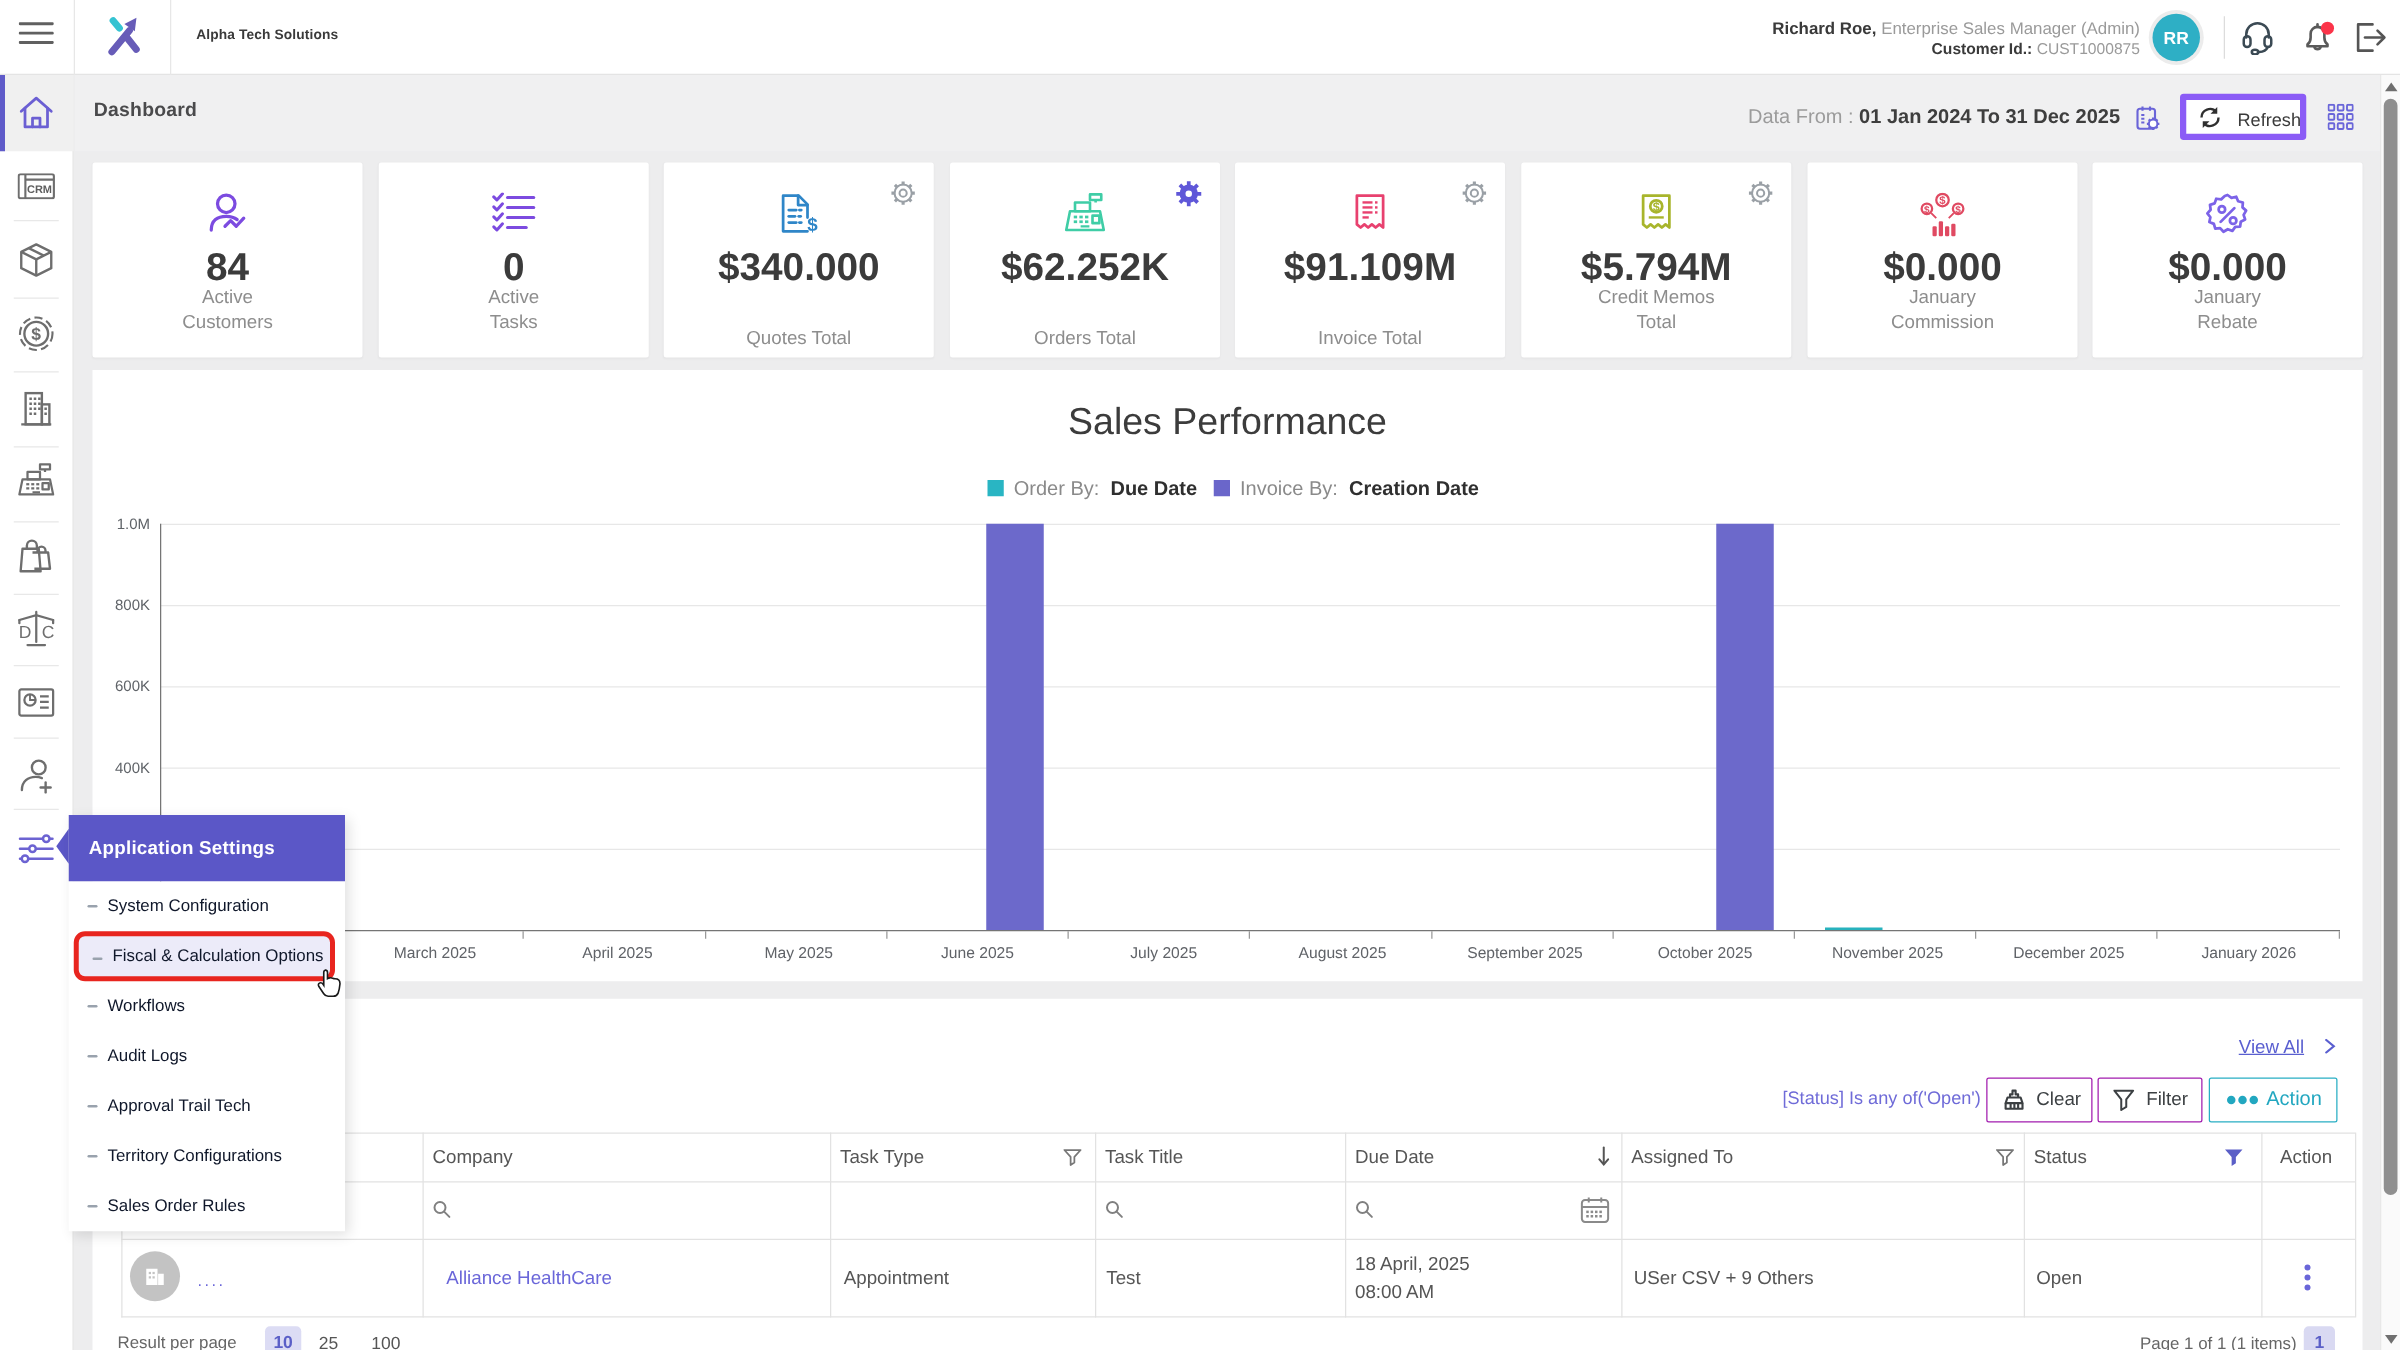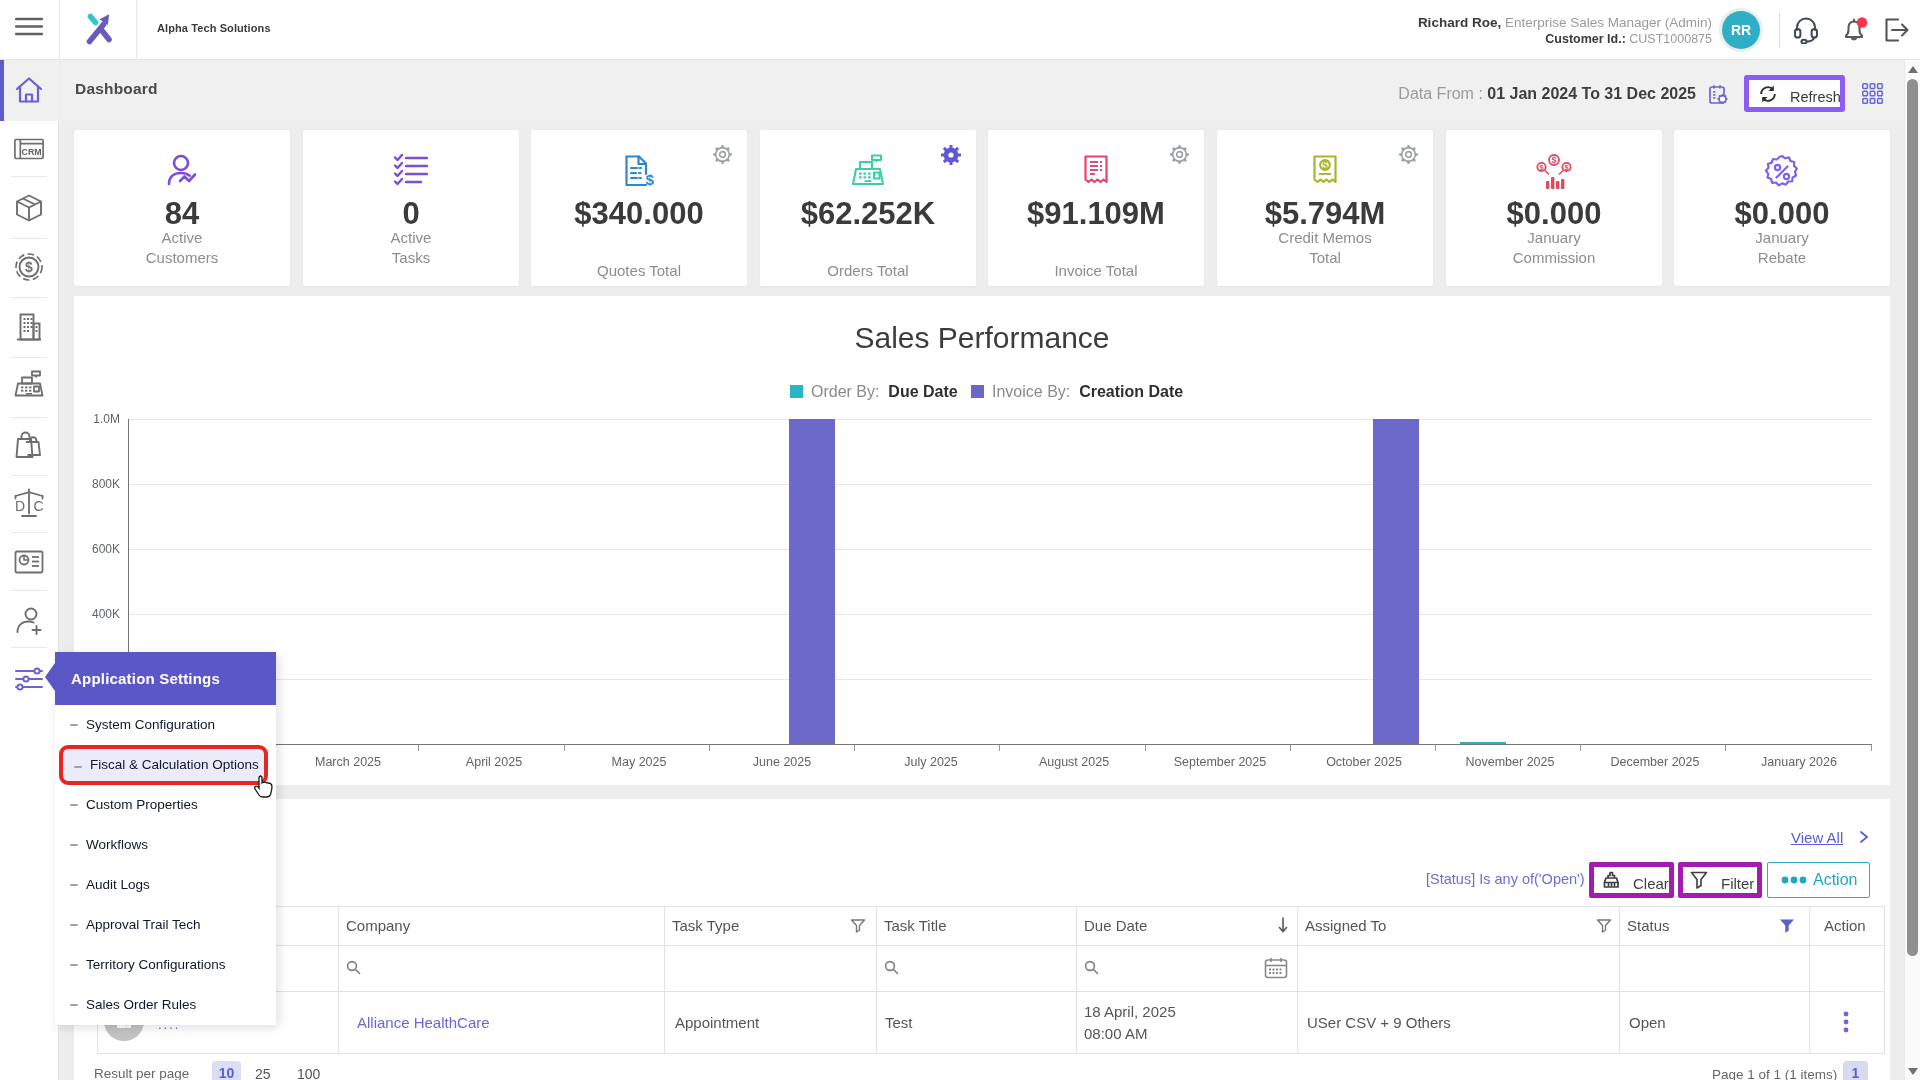--- a/index.html
+++ b/index.html
@@ -55,21 +55,21 @@
 #yaxis { position:absolute; left:128px; top:419px; width:1px; height:326px; background:#757575; }
 #xaxis { position:absolute; left:128px; top:744px; width:1744px; height:1px; background:#757575; }
 .tick { position:absolute; top:745px; width:1px; height:6px; background:#999; }
 .xlab { position:absolute; top:755px; width:120px; margin-left:-60px; text-align:center; font-size:12.5px; color:#606368; }
 .bar { position:absolute; background:#6c69cb; }
 
 
 #tablecard { position:absolute; left:74px; top:799px; width:1816px; height:281px; background:#fff; }
 #viewall { position:absolute; left:1791px; top:829px; font-size:15px; color:#5a5fd0; text-decoration:underline; }
 #statusfilter { position:absolute; left:1426px; top:871px; font-size:14.5px; color:#6f6bd8; }
-.fbtn { position:absolute; top:862px; height:36px; background:#fff; border:5px solid #a21caf; border-radius:2px; font-size:15px; color:#3c4043; }
+.fbtn { position:absolute; top:862px; height:36px; background:#fff; border:1px solid #a21caf; border-radius:2px; font-size:15px; color:#3c4043; }
 .tline { position:absolute; background:#e2e2e2; }
 .th { position:absolute; font-size:15px; color:#555; }
 .td { position:absolute; font-size:15px; color:#555; }
 .link { color:#6a66d9; }
 
 
 #flyout { position:absolute; left:55px; top:652px; width:221px; z-index:40; box-shadow:3px 3px 10px rgba(0,0,0,.12); }
 #flyhead { position:relative; height:53px; background:#5b57c7; color:#fff; font-size:15px; font-weight:bold; line-height:53px; padding-left:16px; letter-spacing:.2px; }
 #flynotch { position:absolute; left:45px; top:663px; width:0; height:0; border-top:14px solid transparent; border-bottom:14px solid transparent; border-right:10px solid #5b57c7; z-index:40; }
 #flybody { background:#fff; padding:0; }
@@ -730,21 +730,20 @@
 <div class="abs" style="left:297px;top:1066px;font-size:14px;color:#555;z-index:5">100</div>
 <div class="abs" style="left:1712px;top:1067px;font-size:13.5px;color:#666;z-index:5">Page 1 of 1 (1 items)</div>
 <div class="abs" style="left:1843px;top:1061px;width:25px;height:24px;background:#d9d9f2;border-radius:4px;text-align:center;line-height:24px;font-size:14px;font-weight:bold;color:#5b5fc7;z-index:5">1</div>
 
 <div id="flynotch"></div>
 <div id="flyout">
   <div id="flyhead">Application Settings</div>
   <div id="flybody">
     <div class="fitem">System Configuration</div>
     <div class="fitem fhl">Fiscal &amp; Calculation Options</div>
-    <div class="fitem">Custom Properties</div>
     <div class="fitem">Workflows</div>
     <div class="fitem">Audit Logs</div>
     <div class="fitem">Approval Trail Tech</div>
     <div class="fitem">Territory Configurations</div>
     <div class="fitem">Sales Order Rules</div>
   </div>
 </div>
 
 <svg class="abs" style="left:253px;top:775px;z-index:50" width="20" height="24" viewBox="0 0 20 24">
   <path d="M7 1 c1.2 0 2 .8 2 2 v5 l1-.5 c2.5-1 3 .5 5 .5 2.5 0 4 1.5 4 4 0 0-.5 5-1.5 7.5 -.7 1.8-2 2.5-4 2.5 h-4 c-1.5 0-2.6-.6-3.5-2 L2 14 c-.8-1.2 0-2.8 1.5-2.8 .9 0 1.5.4 2 1.2 l.5.8 V3 c0-1.2.8-2 2-2 Z" fill="#fff" stroke="#1a1a1a" stroke-width="1.3"></path>

